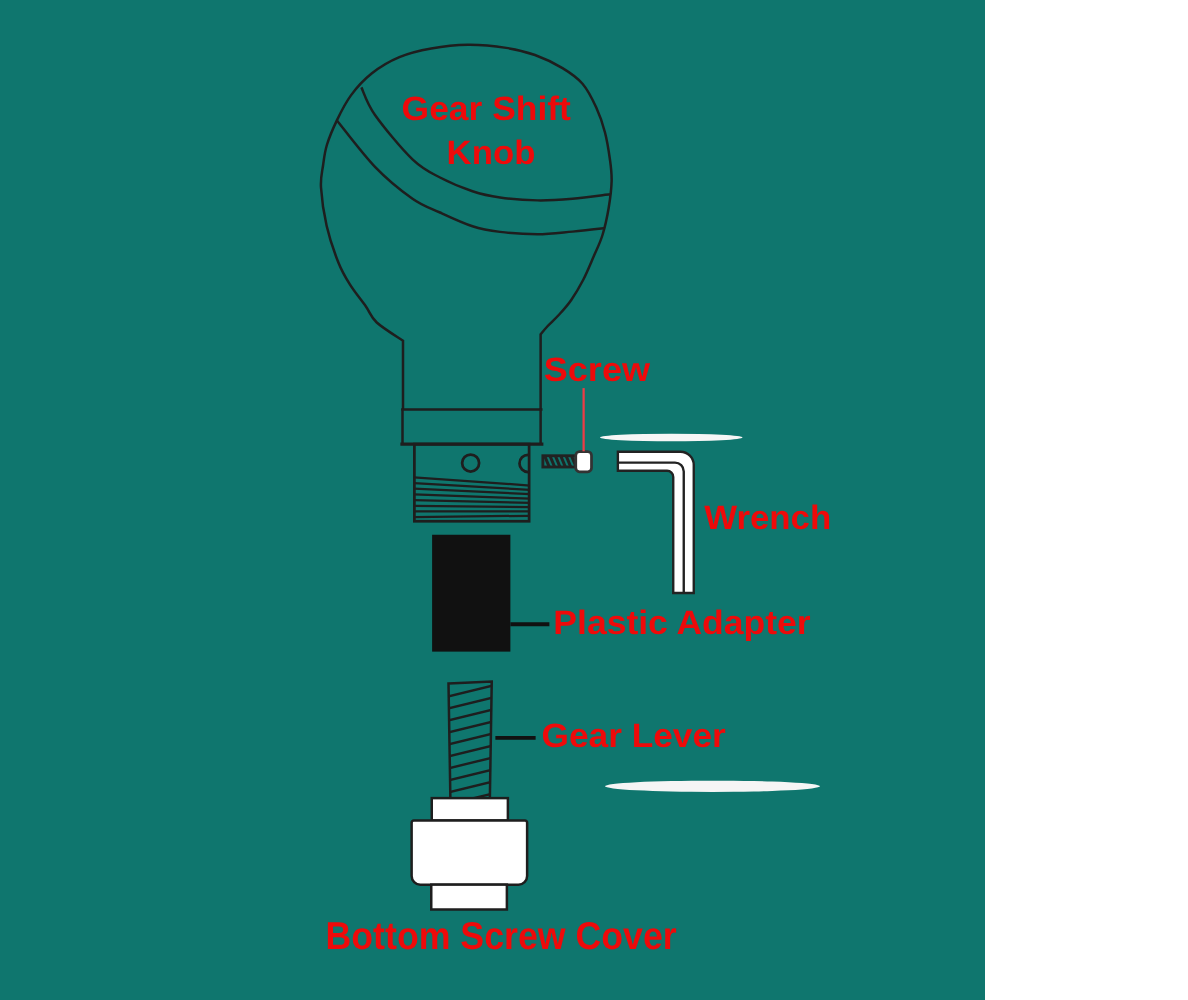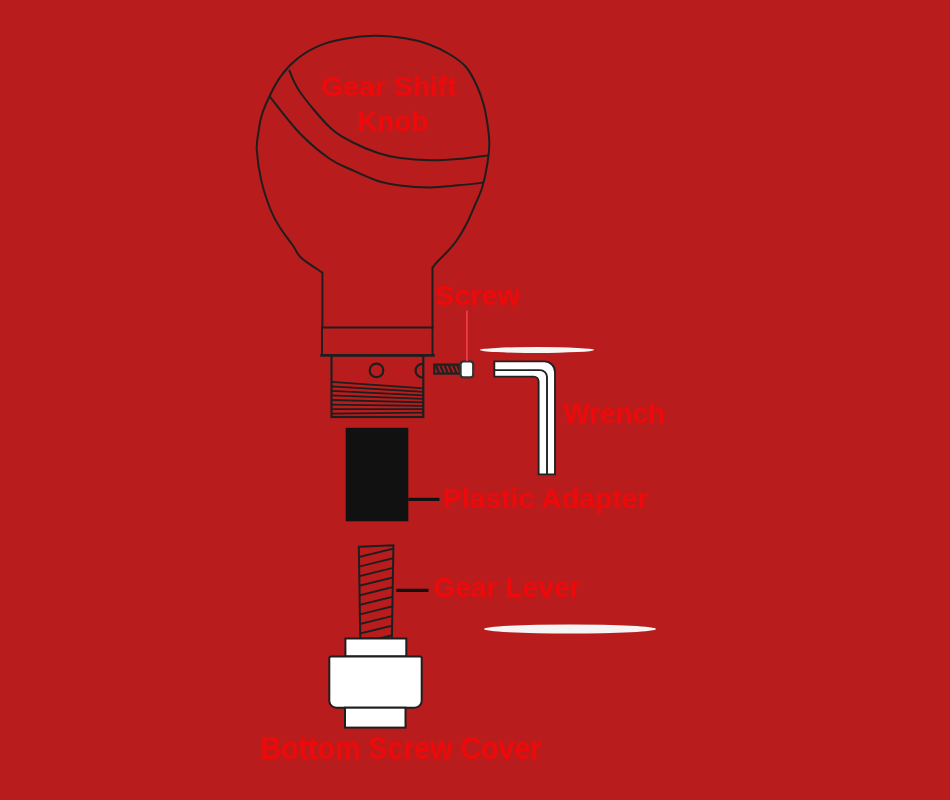--- a/index.html
+++ b/index.html
@@ -1,16 +1,16 @@
 <!DOCTYPE html>
 <html><head>
 <meta charset="utf-8">
 <style>
   html,body{margin:0;padding:0;background:#ffffff;}
-  #stage{position:relative;width:950px;height:800px;background:#b91c1c;overflow:hidden;}
+  #stage{position:relative;width:788px;height:800px;background:#0f766e;overflow:hidden;}
   svg{position:absolute;left:0;top:0;}
   text{font-family:"Liberation Sans",sans-serif;font-weight:bold;fill:#ee0a0a;}
 </style>
 </head>
 <body>
 <div id="stage">
 <svg width="950" height="800" viewBox="0 0 950 800">
 
   <ellipse cx="537" cy="350" rx="57" ry="3" fill="#f6f6f6"></ellipse>
   <ellipse cx="570" cy="629" rx="86" ry="4.5" fill="#f5f5f5"></ellipse>

